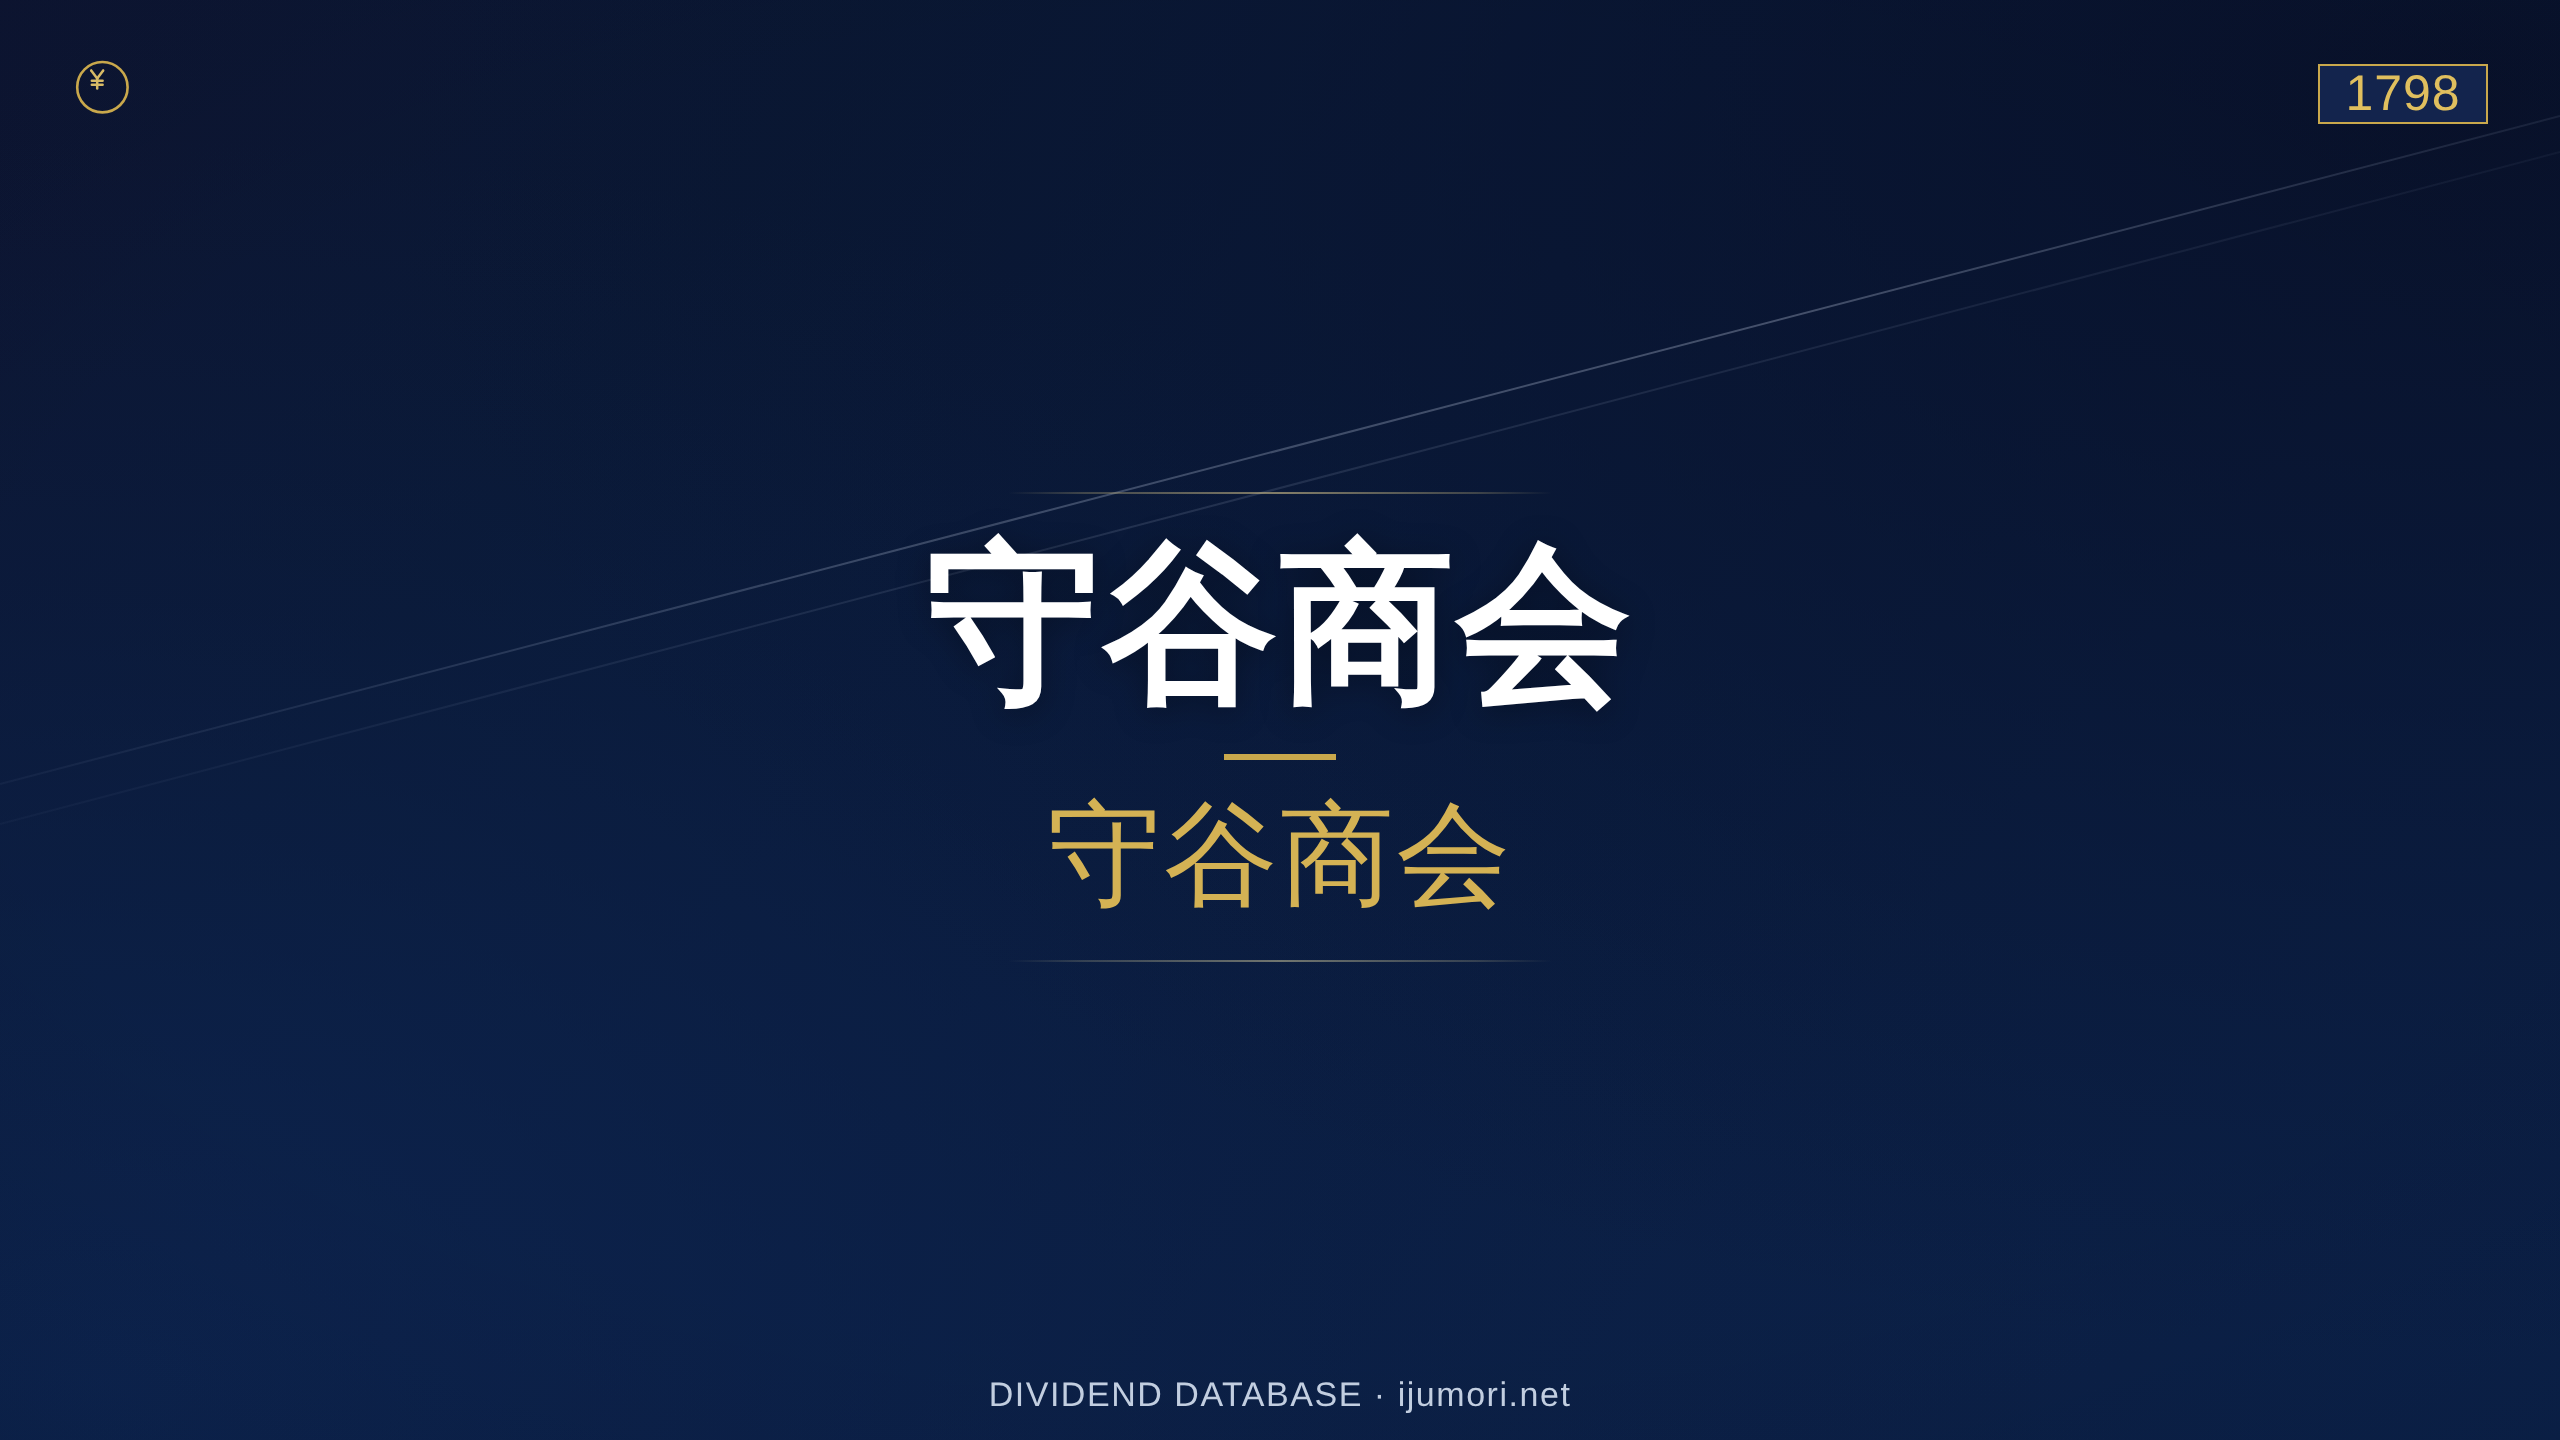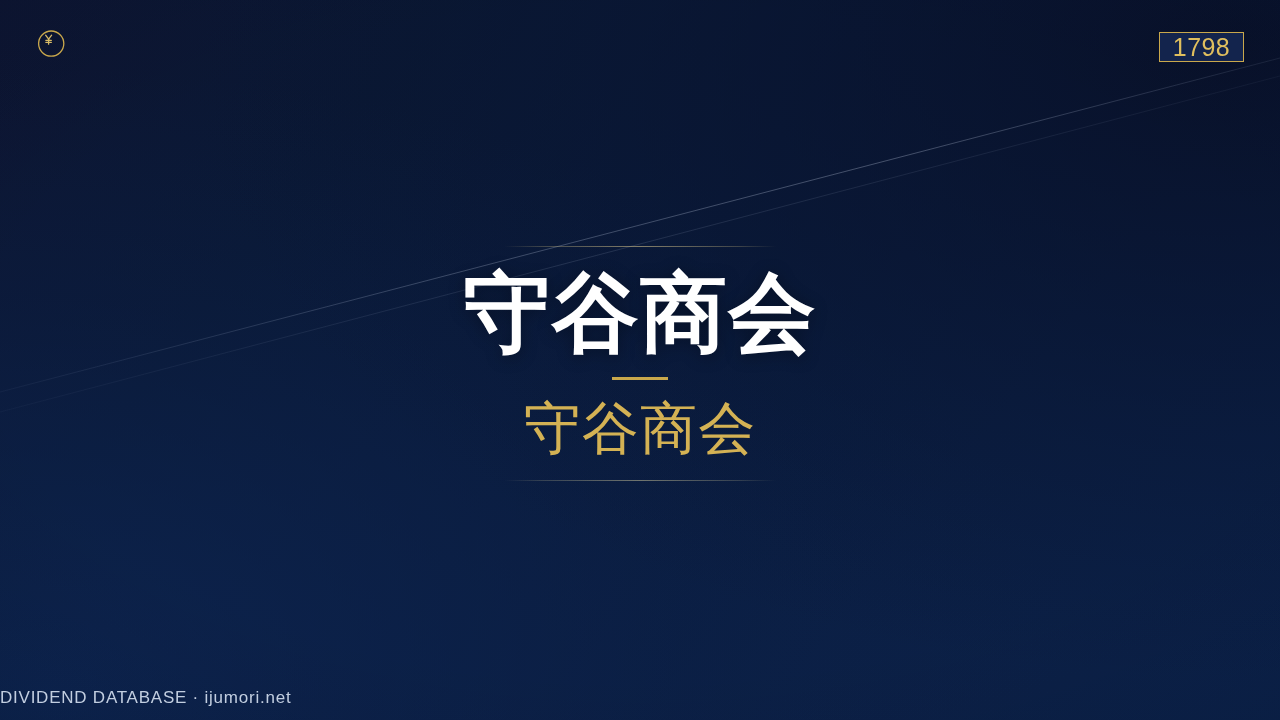--- a/index.html
+++ b/index.html
@@ -146,21 +146,21 @@
     letter-spacing:0.02em;
     white-space:nowrap;
     margin-bottom:20px;
   }
 
   
   .footer {
     position:absolute;
     left:0; right:0;
     bottom:12px;
-    text-align:left;
+    text-align:center;
     font-size:17px;
     color:#c2cee0;
     letter-spacing:0.045em;
     font-weight:400;
     white-space:nowrap;
   }
 </style>
 </head>
 <body>
 

